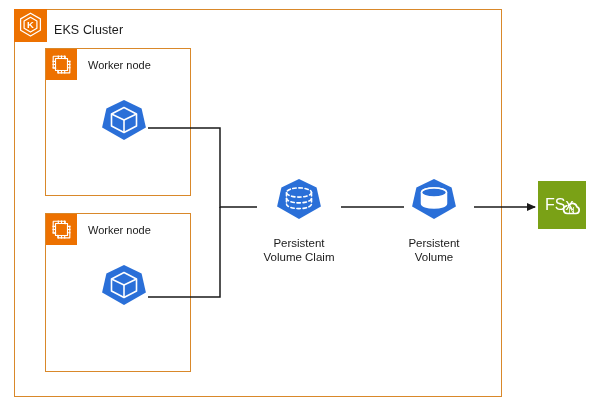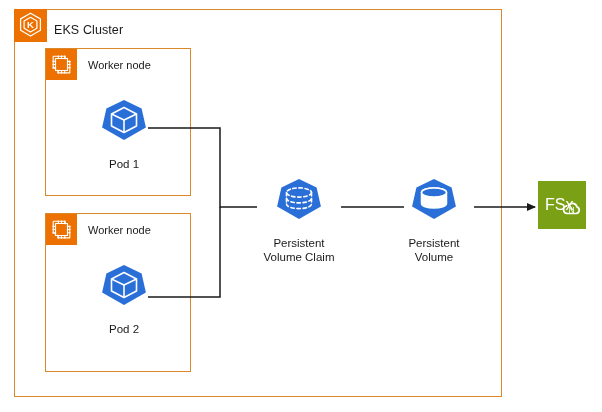--- a/index.html
+++ b/index.html
@@ -148,21 +148,20 @@
     <span class="k8s-glyph">
       <svg width="76" height="54" viewBox="0 0 76 54">
         <path d="M38 3.0 L55.6 11.5 L59.9 30.5 L38 43.0 L16.1 30.5 L20.4 11.5 Z" fill="#2a6fd8"></path>
         <g fill="none" stroke="#ffffff" stroke-width="1.6" stroke-linejoin="round">
           <path d="M38 10.5 L50.5 17.0 L50.5 29.0 L38 35.5 L25.5 29.0 L25.5 17.0 Z"></path>
           <path d="M25.5 17.0 L38 23.0 L50.5 17.0"></path>
           <path d="M38 23.0 L38 35.5"></path>
         </g>
       </svg>
     </span>
-    <div class="k8s-label">Pod 1</div>
   </div>
 
   <div class="abs worker-node-box" id="worker-node-box-2"></div>
   <div class="abs worker-node-icon" id="worker-node-icon-2">
     <svg width="31" height="31" viewBox="0 0 31 31">
       <g fill="none" stroke="#ffffff" stroke-width="1.15" stroke-linejoin="round">
         <rect x="9.5" y="9.5" width="12" height="12"></rect>
         <path d="M7.2 7.2 h12 v3 M7.2 7.2 v12 h3"></path>
         <path d="M23.8 11.8 v12 h-12 v-3"></path>
         <path d="M12.3 9.5 v-3 M15.5 9.5 v-3 M18.7 9.5 v-3"></path>
@@ -178,21 +177,20 @@
     <span class="k8s-glyph">
       <svg width="76" height="54" viewBox="0 0 76 54">
         <path d="M38 3.0 L55.6 11.5 L59.9 30.5 L38 43.0 L16.1 30.5 L20.4 11.5 Z" fill="#2a6fd8"></path>
         <g fill="none" stroke="#ffffff" stroke-width="1.6" stroke-linejoin="round">
           <path d="M38 10.5 L50.5 17.0 L50.5 29.0 L38 35.5 L25.5 29.0 L25.5 17.0 Z"></path>
           <path d="M25.5 17.0 L38 23.0 L50.5 17.0"></path>
           <path d="M38 23.0 L38 35.5"></path>
         </g>
       </svg>
     </span>
-    <div class="k8s-label">Pod 2</div>
   </div>
 
   <div class="abs k8s-node" id="pvc-node">
     <span class="k8s-glyph">
       <svg width="114" height="54" viewBox="0 0 114 54">
         <path d="M57 3.0 L74.6 11.5 L78.9 30.5 L57 43.0 L35.1 30.5 L39.4 11.5 Z" fill="#2a6fd8"></path>
         <g fill="none" stroke="#ffffff" stroke-width="1.6" stroke-linecap="round" stroke-dasharray="3.4 2.6">
           <ellipse cx="57" cy="16.5" rx="12.5" ry="4.6"></ellipse>
           <path d="M44.5 16.5 v11.5"></path>
           <path d="M69.5 16.5 v11.5"></path>

